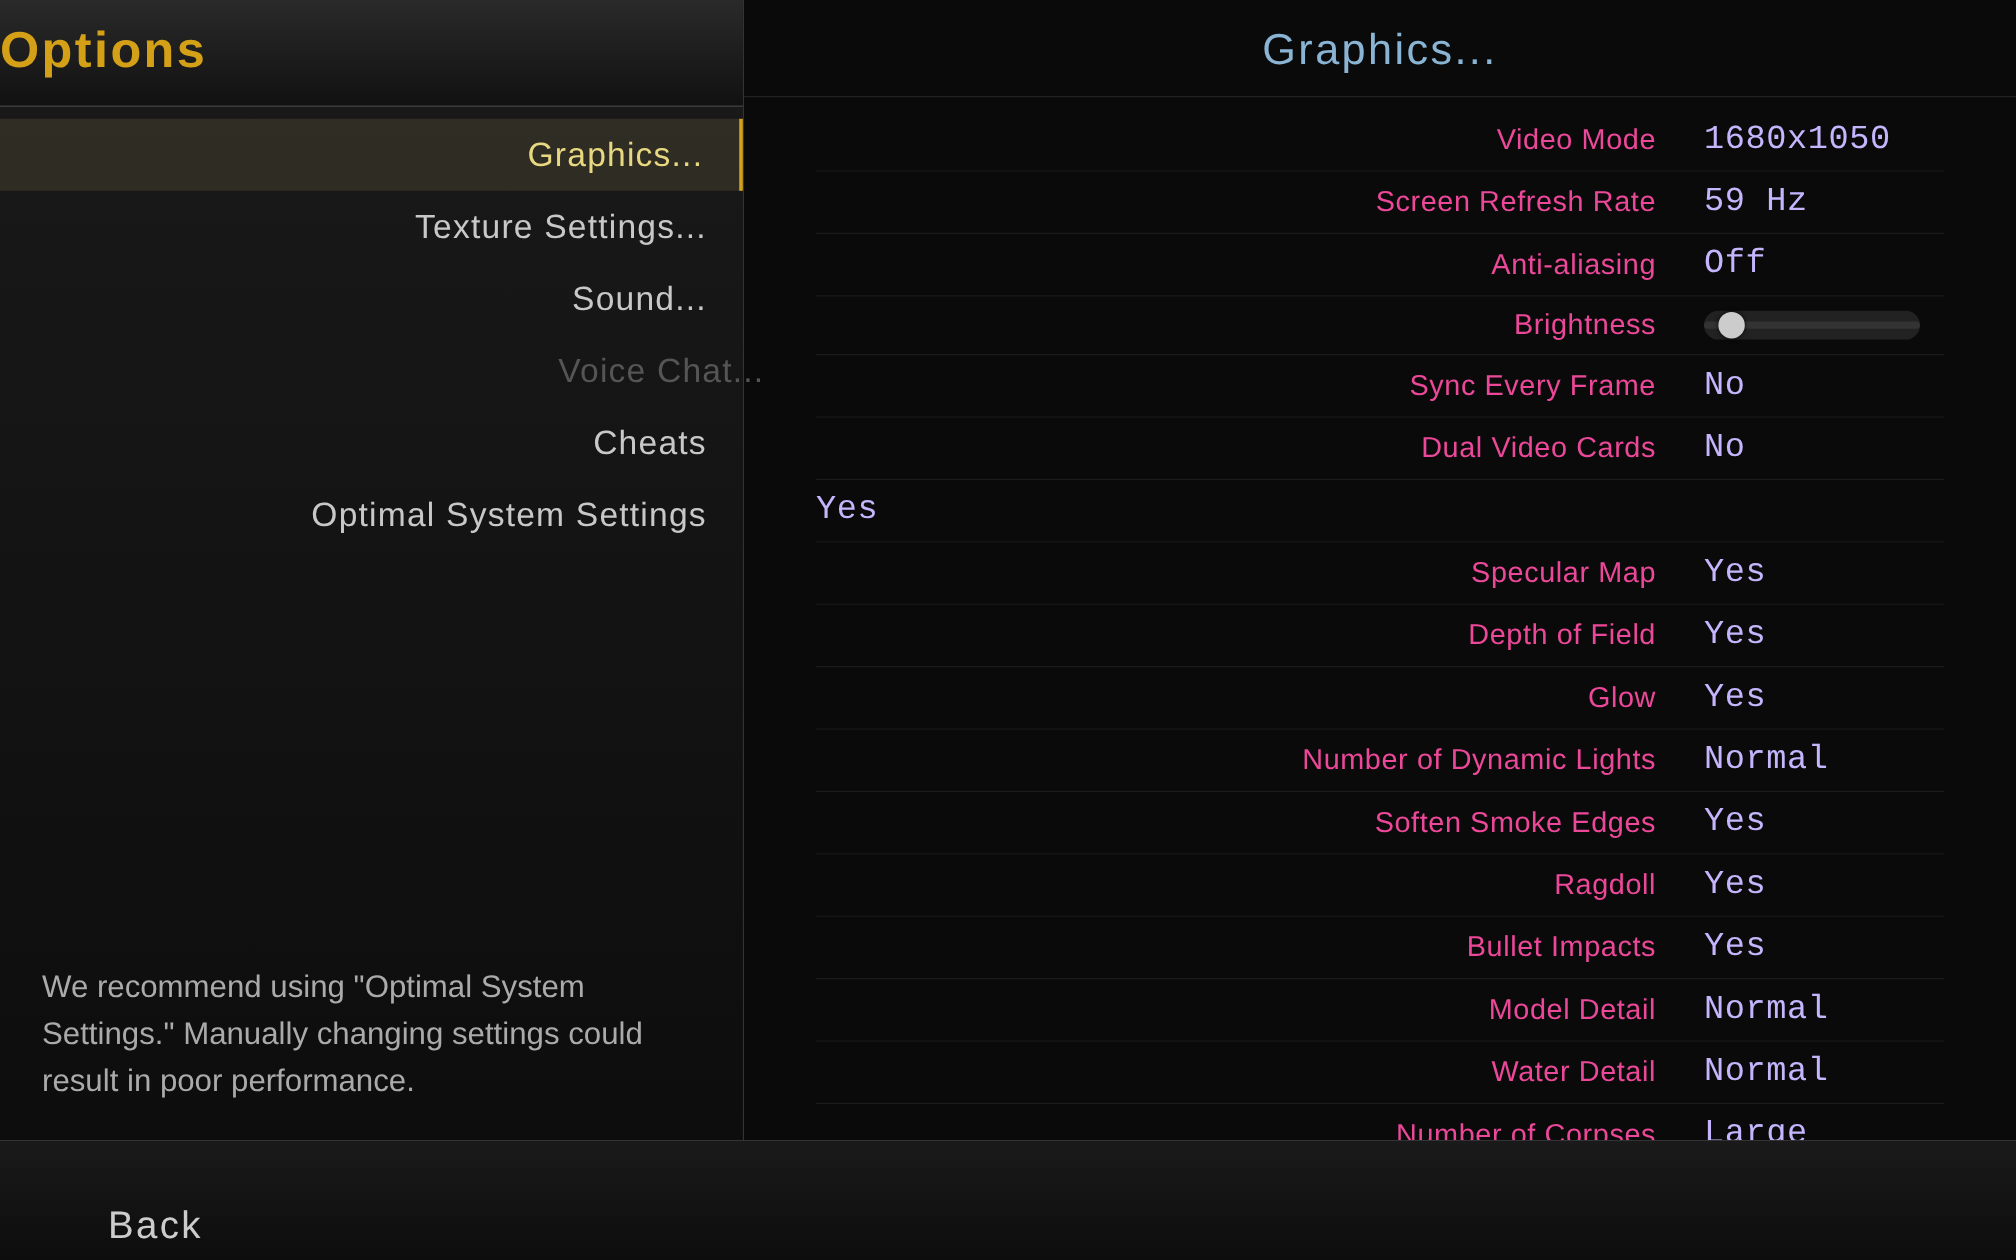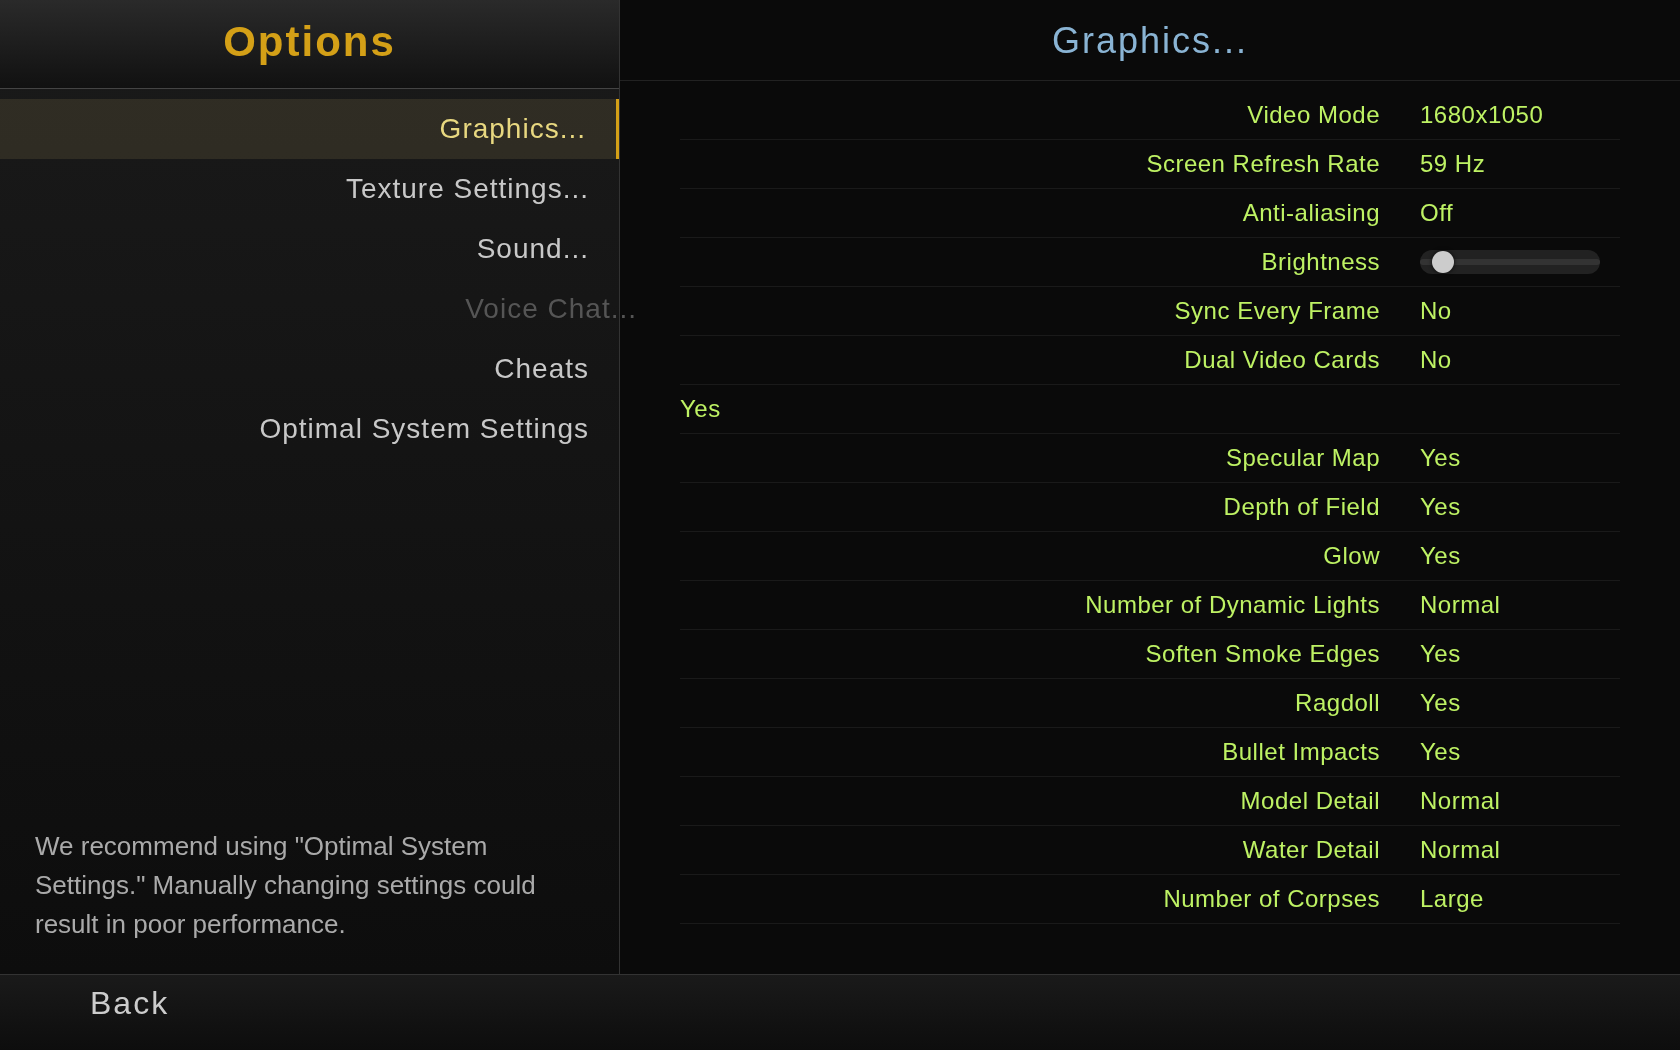--- a/index.html
+++ b/index.html
@@ -28,21 +28,21 @@
     .left-panel {
       width: 620px;
       background: linear-gradient(to bottom, #1a1a1a 0%, #0d0d0d 100%);
       border-right: 1px solid #333;
       display: flex;
       flex-direction: column;
       position: relative;
     }
 
     .options-title {
-      text-align: center;
+      text-align: left;
       padding: 18px 0 22px 0;
       font-size: 42px;
       font-weight: bold;
       color: #d4a017;
       letter-spacing: 2px;
       background: linear-gradient(to bottom, #2a2a2a, #111);
       border-bottom: 1px solid #444;
     }
 
     .menu-list {
@@ -111,30 +111,31 @@
       display: flex;
       align-items: center;
       padding: 10px 0;
       border-bottom: 1px solid #1a1a1a;
     }
 
     .setting-label {
       flex: 1;
       text-align: right;
       font-size: 24px;
-      color: #bef264;
+      color: #ec4899;
       padding-right: 40px;
       letter-spacing: 0.5px;
     }
 
     .setting-value {
       width: 200px;
-      font-size: 24px;
-      color: #bef264;
+      font-size: 28px;
+      color: #c4b5fd;
       letter-spacing: 0.5px;
+      font-family: Liberation Mono, monospace;
     }
 
     .brightness-slider {
       width: 180px;
       height: 24px;
       background: #222;
       border-radius: 12px;
       position: relative;
       display: flex;
       align-items: center;
@@ -155,25 +156,25 @@
       border-radius: 50%;
       position: absolute;
       left: 12px;
       top: 50%;
       transform: translateY(-50%);
       box-shadow: 0 0 4px rgba(0,0,0,0.8);
     }
 
     
     .bottom-bar {
-      height: 76px;
+      height: 100px;
       background: linear-gradient(to bottom, #1a1a1a, #0d0d0d);
       border-top: 1px solid #333;
       display: flex;
-      align-items: flex-start;
+      align-items: flex-end;
       justify-content: flex-start;
       padding: 0 50px;
     }
 
     .back-button {
       font-size: 32px;
       color: #ccc;
       background: transparent;
       border: none;
       cursor: pointer;

